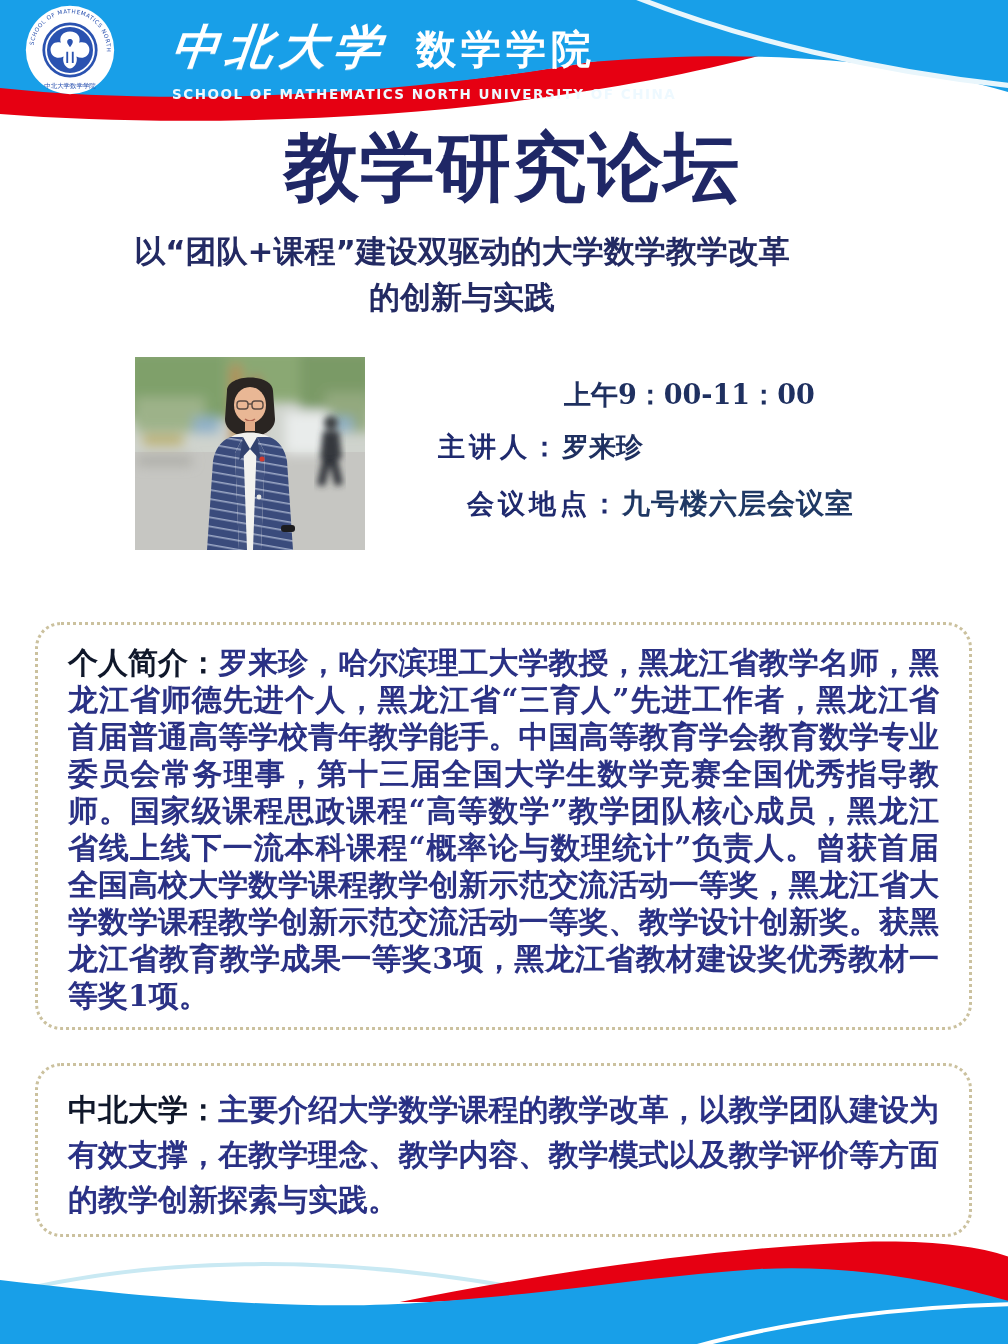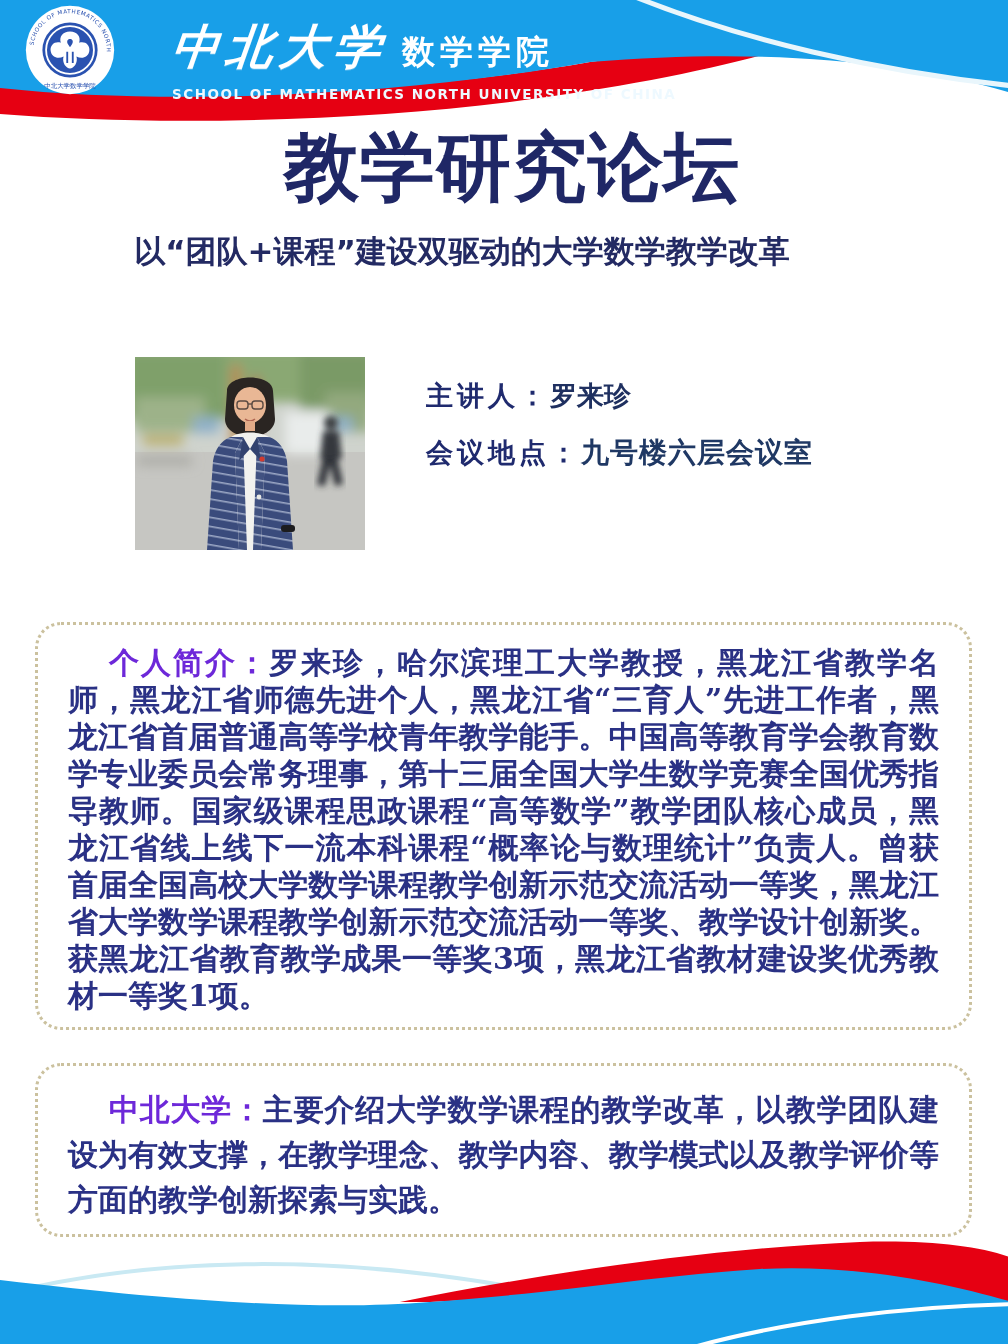--- a/index.html
+++ b/index.html
@@ -10,21 +10,21 @@
   
   .header-svg{position:absolute;top:0;left:0;}
   .logo{position:absolute;top:4px;left:24px;width:92px;height:92px;}
   .header-text{position:absolute;top:16px;left:172px;color:#ffffff;}
   .uni-line{display:flex;align-items:baseline;}
   .uni-name{
     font-family:"DejaVu Serif",serif;font-style:italic;font-weight:bold;
     font-size:47px;letter-spacing:7px;transform:skewX(-6deg);
     text-shadow:0 1px 0 rgba(255,255,255,.25);
   }
-  .dept-name{font-size:33px;font-weight:bold;letter-spacing:5px;margin-left:14px;}
+  .dept-name{font-size:40px;font-weight:bold;letter-spacing:5px;margin-left:28px;}
   .school-en{
     margin-top:7px;font-size:13.5px;font-weight:bold;letter-spacing:1.5px;
     color:#eef9ff;
   }
   
   .main-title{
     position:absolute;top:118px;left:8px;width:1008px;text-align:center;
     font-size:75px;font-weight:bold;color:#1f2766;letter-spacing:1px;
   }
   .sub-title{
@@ -34,37 +34,37 @@
   
   .photo{position:absolute;top:357px;left:135px;width:230px;height:193px;overflow:hidden;}
   .details{position:absolute;top:362px;left:426px;width:560px;color:#1f2a60;}
   .detail-row{display:flex;align-items:baseline;}
   .d-label{
     font-family:"DejaVu Serif",serif;font-weight:bold;font-size:27px;
     color:#1f2a6e;white-space:pre;letter-spacing:4px;
   }
   .d-value{font-family:"DejaVu Serif",serif;font-weight:bold;font-size:27px;color:#1f3060;}
   .row-time2{margin-top:15px;margin-left:138px;}
-  .row-speaker{margin-top:16px;}
-  .row-venue{margin-top:20px;}
+  .row-speaker{margin-top:16px;margin-left:12px;}
+  .row-venue{margin-top:20px;margin-left:41px;}
   .venue-value{font-family:"DejaVu Sans",sans-serif;font-weight:bold;font-size:28px;color:#1f3864;letter-spacing:1px;}
   
   .dash-box{
     position:absolute;left:35px;width:937px;box-sizing:border-box;
     border:3px dotted #cbc19e;border-radius:26px;background:#ffffff;
   }
   .bio-box{top:622px;height:408px;padding:19px 30px 12px 30px;}
   .abs-box{top:1063px;height:174px;padding:21px 30px 12px 30px;}
   .cn-par{
     font-family:"DejaVu Serif",serif;font-weight:bold;text-align:justify;
     color:#2a3185;margin:0;
   }
   .bio-par{font-size:30px;line-height:37px;}
   .abs-par{font-size:30px;line-height:45px;}
-  .red-label{color:#6d28d9;font-weight:bold;margin-left:41px;}
+  .red-label{color:#0f172a;font-weight:bold;}
   
   .footer-svg{position:absolute;bottom:0;left:0;}
 </style>
 </head>
 <body>
 
 <svg class="header-svg" width="1008" height="170" viewBox="0 0 1008 170">
 
   <path d="M0,70 C170,104 400,95 590,62 C660,52 710,50 770,53
            C700,72 620,88 510,102 C350,122 150,126 0,114 Z" fill="#e60012"></path>
@@ -98,20 +98,21 @@
   <div class="uni-line">
     <span class="uni-name">中北大学</span>
     <span class="dept-name">数学学院</span>
   </div>
   <div class="school-en">SCHOOL OF MATHEMATICS NORTH UNIVERSITY OF CHINA</div>
 </div>
 
 <div class="main-title">教学研究论坛</div>
 <div class="sub-title">
   <div>以“团队+课程”建设双驱动的大学数学教学改革</div>
+  <div>的创新与实践</div>
 </div>
 
 <svg class="photo" viewBox="0 0 230 193">
   <defs>
     <filter id="blur6">
         <feGaussianBlur stdDeviation="6"></feGaussianBlur>
       </filter>
     <filter id="blur3">
         <feGaussianBlur stdDeviation="3"></feGaussianBlur>
       </filter>
@@ -173,20 +174,23 @@
 
     <circle cx="127" cy="102" r="2.6" fill="#d23b2f"></circle>
 
     <circle cx="124" cy="140" r="2.4" fill="#e8e8e4"></circle>
 
     <rect x="146" y="168" width="14" height="7" rx="3" fill="#1c1c1e"></rect>
   </g>
 </svg>
 
 <div class="details">
+  <div class="detail-row row-time2">
+    <span class="d-value">上午9：00-11：00</span>
+  </div>
   <div class="detail-row row-speaker">
     <span class="d-label">主讲人：</span>
     <span class="d-value">罗来珍</span>
   </div>
   <div class="detail-row row-venue">
     <span class="d-label">会议地点：</span>
     <span class="venue-value">九号楼六层会议室</span>
   </div>
 </div>
 

